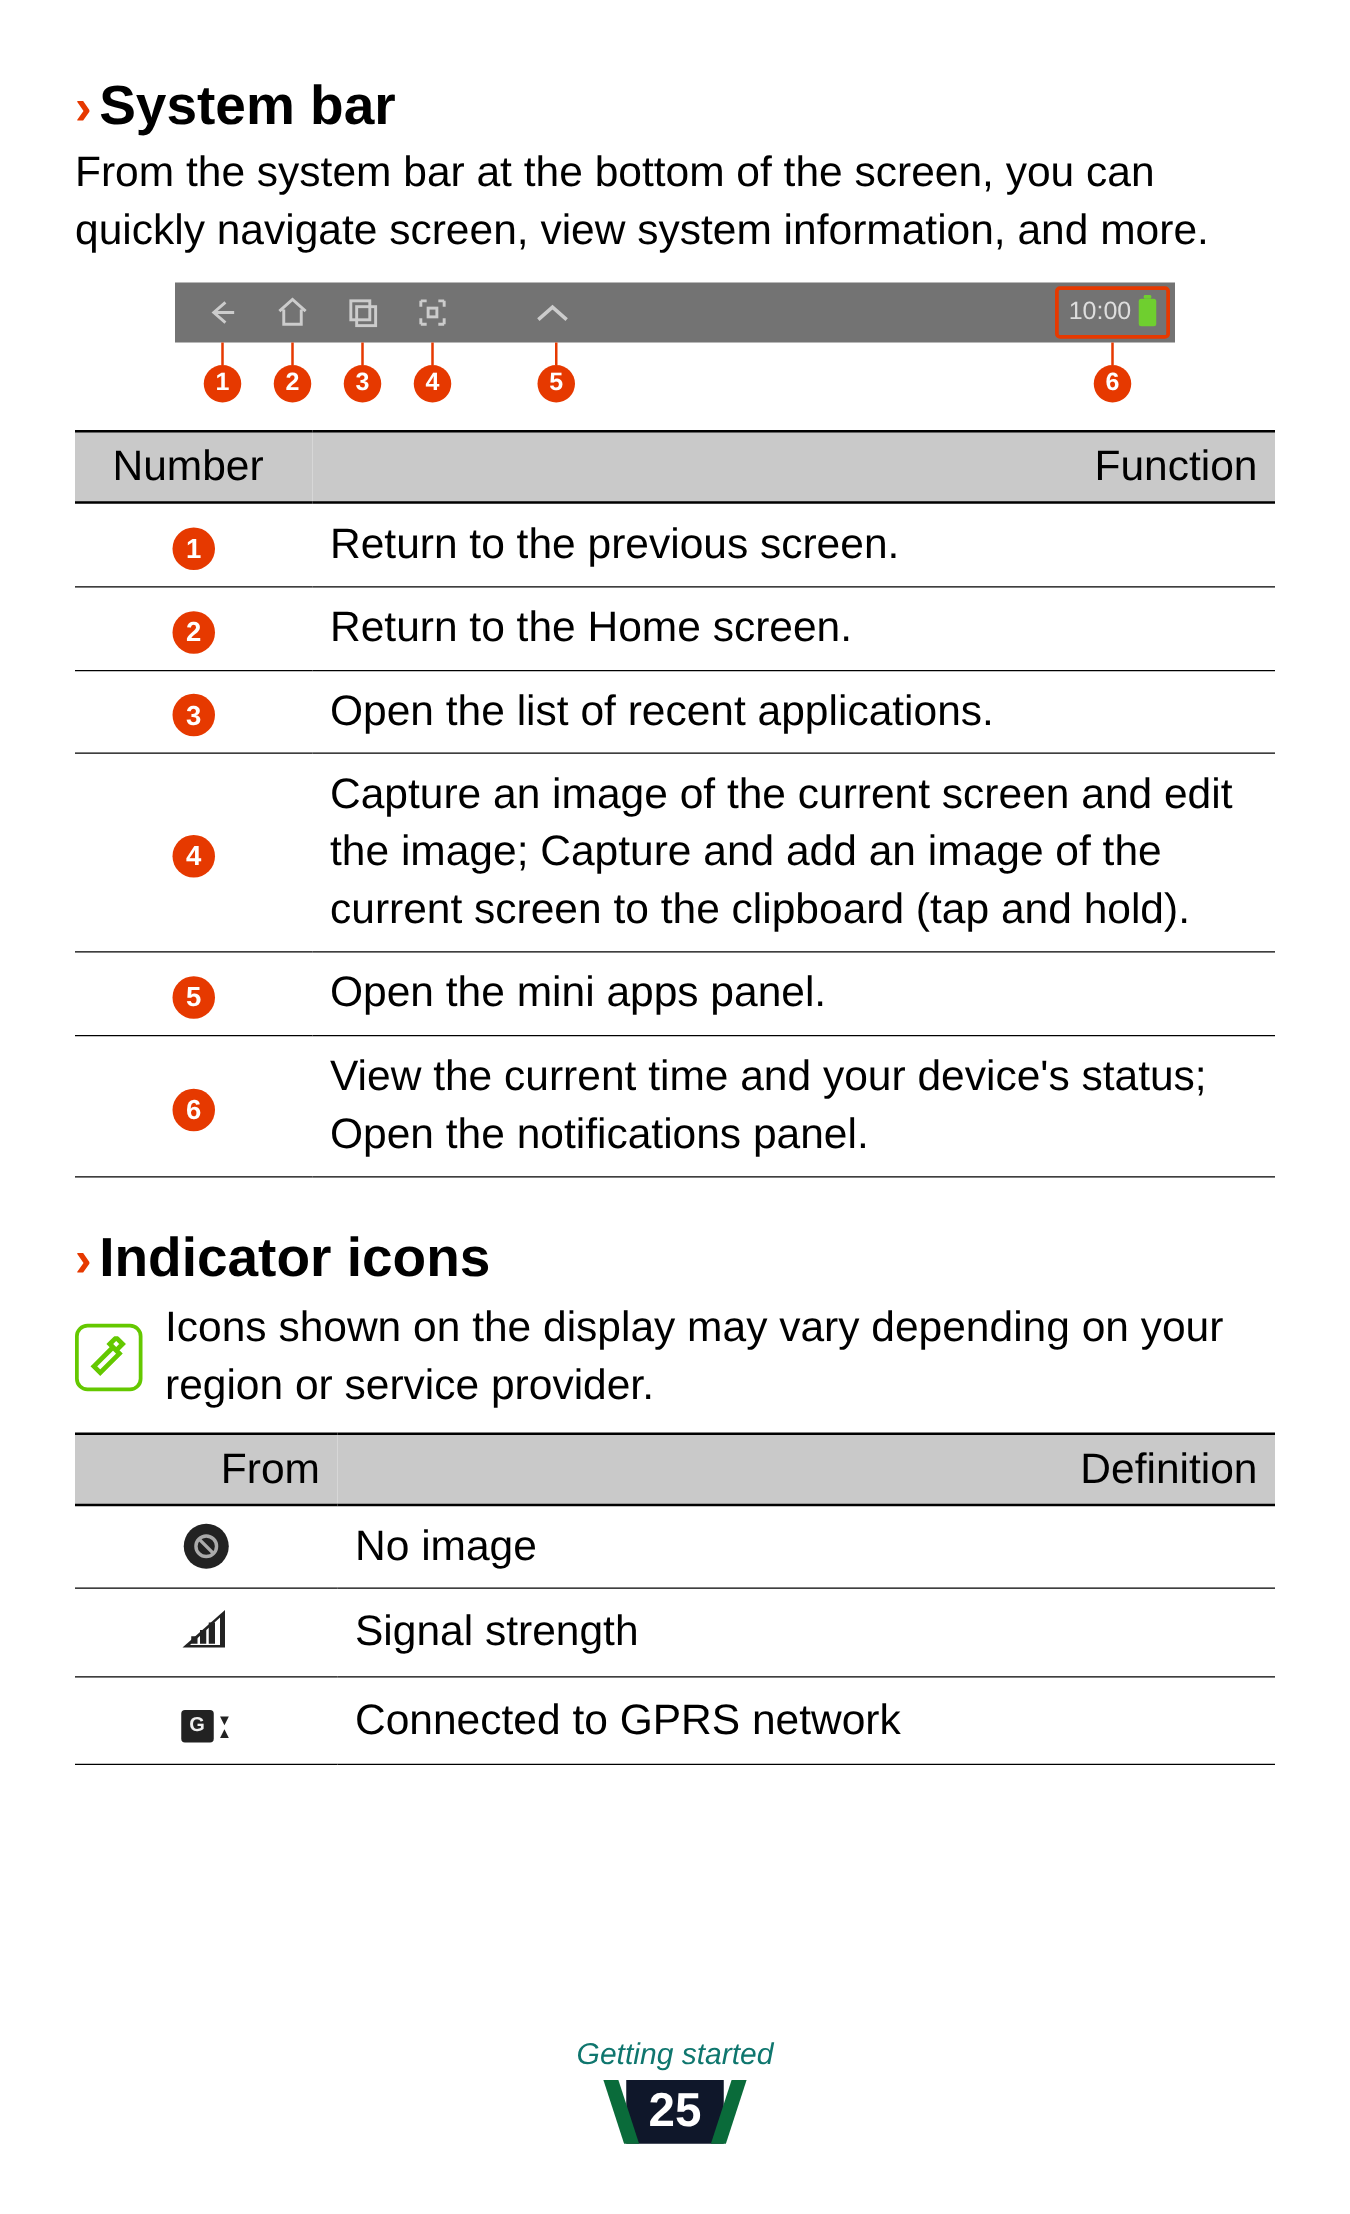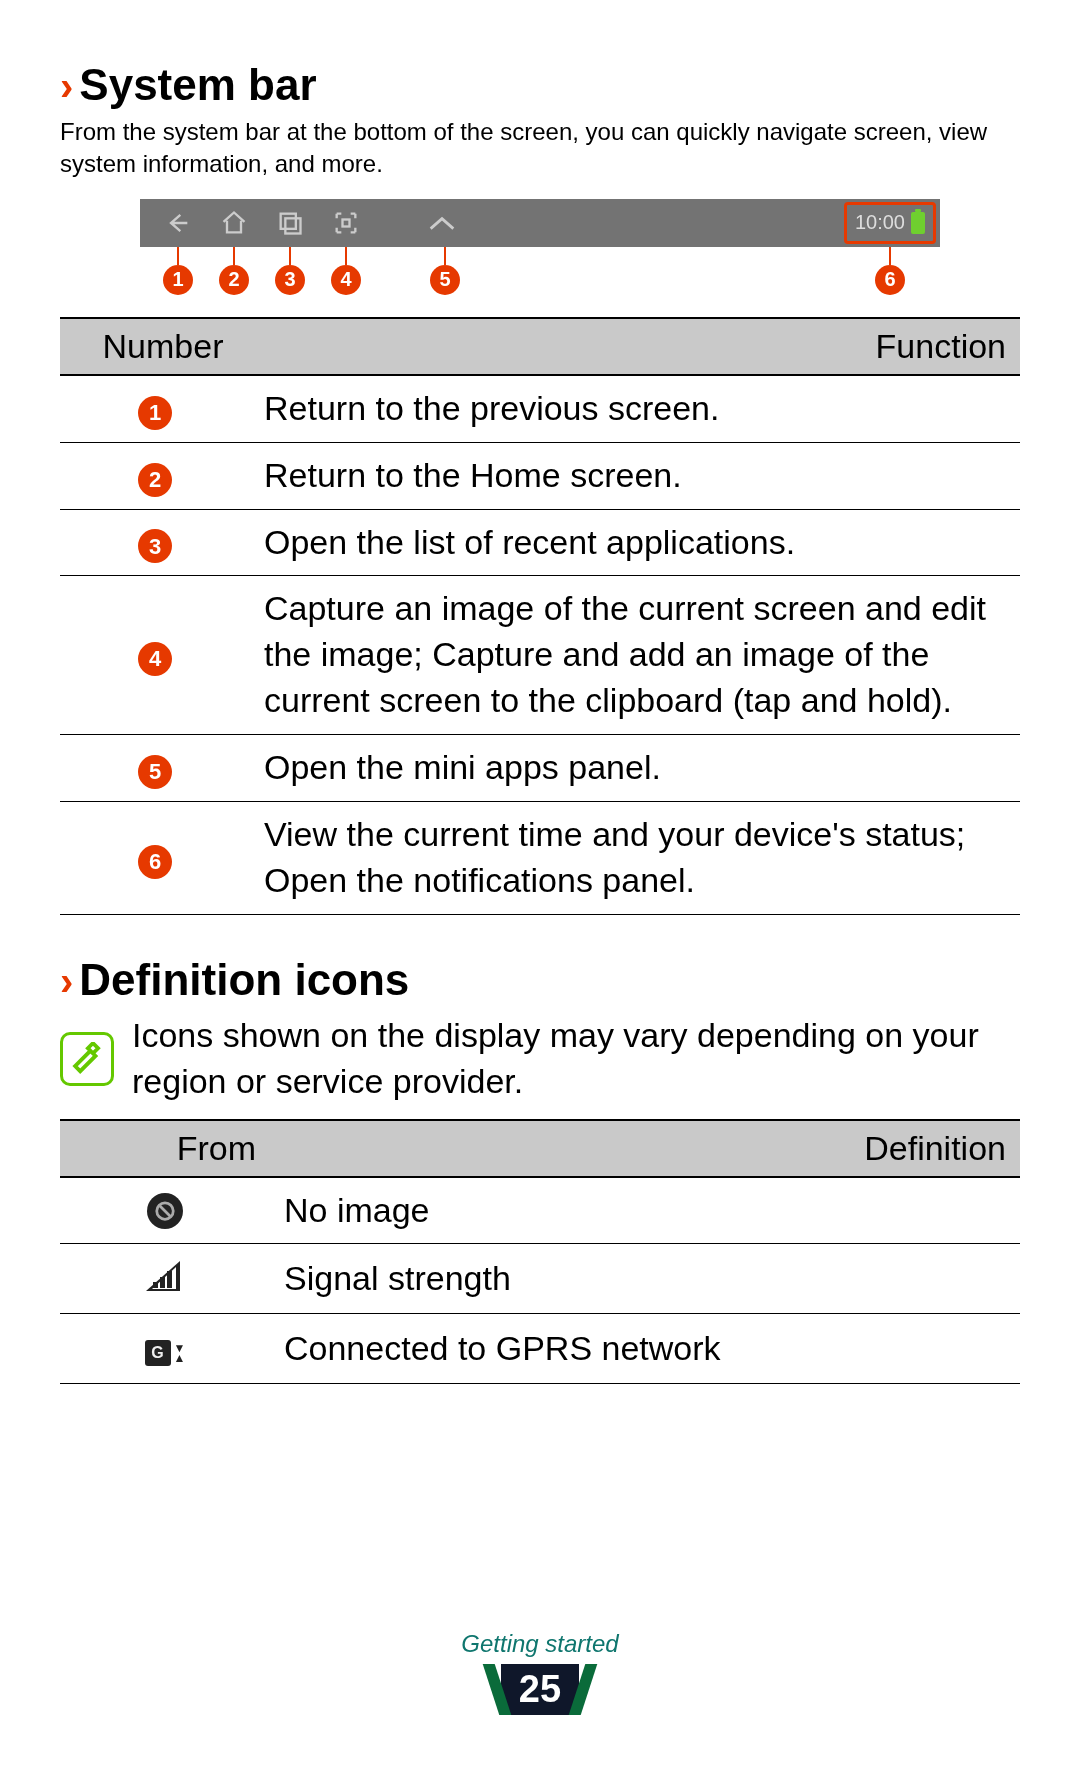--- a/index.html
+++ b/index.html
@@ -24,21 +24,21 @@
     color: #e63900;
     font-weight: 900;
     font-size: 40px;
     line-height: 1;
   }
   .section-title {
     font-size: 44px;
     font-weight: 700;
   }
   .section-desc {
-    font-size: 24px;
+    font-size: 34px;
     line-height: 1.35;
     margin-bottom: 18px;
   }
   
   .sysbar-wrap {
     display: flex;
     justify-content: center;
     margin: 14px 0 6px 0;
   }
   .sysbar {
@@ -124,21 +124,21 @@
     border-top: 2px solid #000;
     border-bottom: 2px solid #000;
   }
   table.func-table td {
     border-bottom: 1.5px solid #000;
     padding: 10px 14px;
     vertical-align: middle;
     line-height: 1.35;
   }
   table.func-table td.num-cell { text-align: center; width: 190px; }
-  table.func-table th.num-head { width: 190px; text-align: center; padding-left: 30px;}
+  table.func-table th.num-head { width: 190px; text-align: left; padding-left: 30px;}
   table.func-table td.icon-cell { text-align: center; width: 210px; }
   table.func-table th.icon-head { width: 210px; padding-left: 24px; }
   .num-badge {
     display: inline-flex;
     width: 34px; height: 34px;
     border-radius: 50%;
     background: #e63900;
     color: #fff;
     font-weight: 700;
     font-size: 22px;
@@ -323,21 +323,21 @@
       <tr>
         <td class="num-cell"><span class="num-badge">6</span></td>
         <td>View the current time and your device's status; Open the notifications panel.</td>
       </tr>
     </tbody>
   </table>
 
   <div class="section2">
     <div class="section-heading">
       <span class="chevron">›</span>
-      <span class="section-title">Definition icons</span>
+      <span class="section-title">Indicator icons</span>
     </div>
     <div class="note-row">
       <div class="note-icon">
         <svg width="34" height="34" viewBox="0 0 24 24">
             <path d="M4 20 L16 8 L20 12 L8 24z M14 6 L18 2 L22 6 L18 10z" transform="translate(0,-1) scale(0.9)"></path>
           </svg>
       </div>
       <div class="note-text">Icons shown on the display may vary depending on your region or service provider.</div>
     </div>
 

